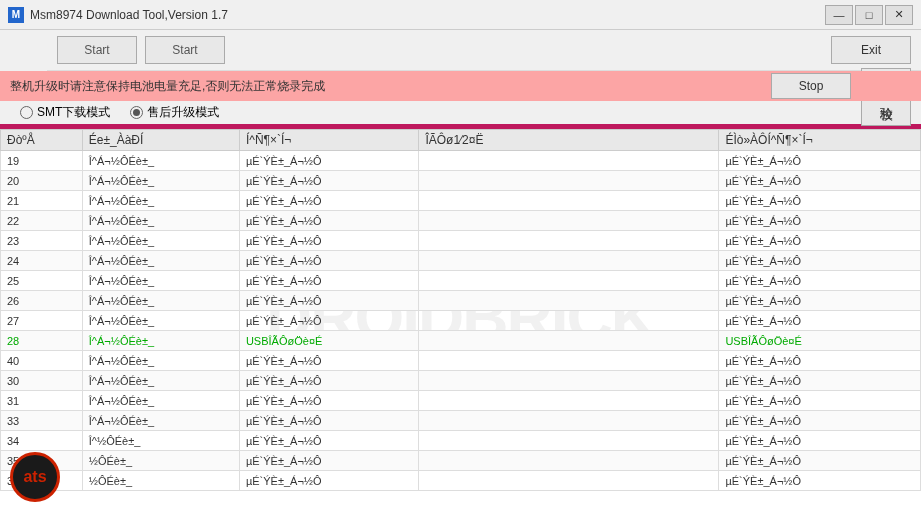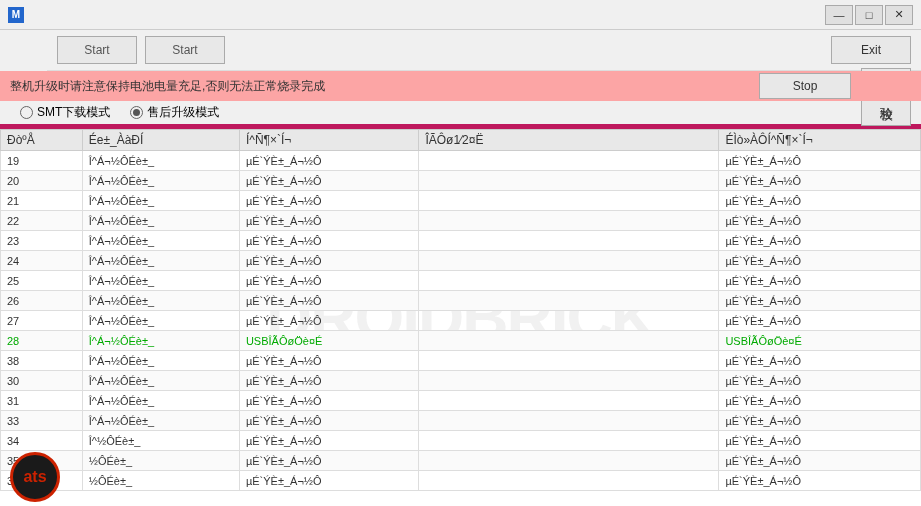--- a/index.html
+++ b/index.html
@@ -127,21 +127,21 @@
       height: 30px;
     }
     .notice-text {
       font-size: 12px;
       color: #333;
       text-align: center;
     }
     .stop-btn {
       position: absolute;
       right: 70px;
-      width: 92px;
+      width: 80px;
       height: 26px;
       background: #e8e8e8;
       border: 1px solid #aaa;
       cursor: pointer;
       font-size: 12px;
       color: #333;
       display: flex;
       align-items: center;
       justify-content: center;
     }
@@ -266,20 +266,21 @@
     .table-container::-webkit-scrollbar { width: 14px; }
     .table-container::-webkit-scrollbar-track { background: #f0f0f0; border-left: 1px solid #ccc; }
     .table-container::-webkit-scrollbar-thumb { background: #c0c0c0; border: 1px solid #aaa; }
   </style>
 </head>
 <body>
 
 <div class="title-bar">
   <div class="title-bar-left">
     <div class="title-icon">M</div>
+    <span class="title-text">Msm8974 Download Tool,Version 1.7</span>
   </div>
   <div class="title-controls">
     <div class="title-btn">—</div>
     <div class="title-btn">□</div>
     <div class="title-btn close">✕</div>
   </div>
 </div>
 
 <div style="position:relative;">
   <div class="toolbar">
@@ -384,21 +385,21 @@
           <td>µÉ`ÝÈ±_Á¬½Ô</td>
         </tr>
         <tr class="highlighted">
           <td>28</td>
           <td>Î^Á¬½ÔÉè±_</td>
           <td>USBÎÃÔøÖè¤É</td>
           <td></td>
           <td>USBÎÃÔøÖè¤É</td>
         </tr>
         <tr>
-          <td>38</td>
+          <td>40</td>
           <td>Î^Á¬½ÔÉè±_</td>
           <td>µÉ`ÝÈ±_Á¬½Ô</td>
           <td></td>
           <td>µÉ`ÝÈ±_Á¬½Ô</td>
         </tr>
         <tr>
           <td>30</td>
           <td>Î^Á¬½ÔÉè±_</td>
           <td>µÉ`ÝÈ±_Á¬½Ô</td>
           <td></td>

